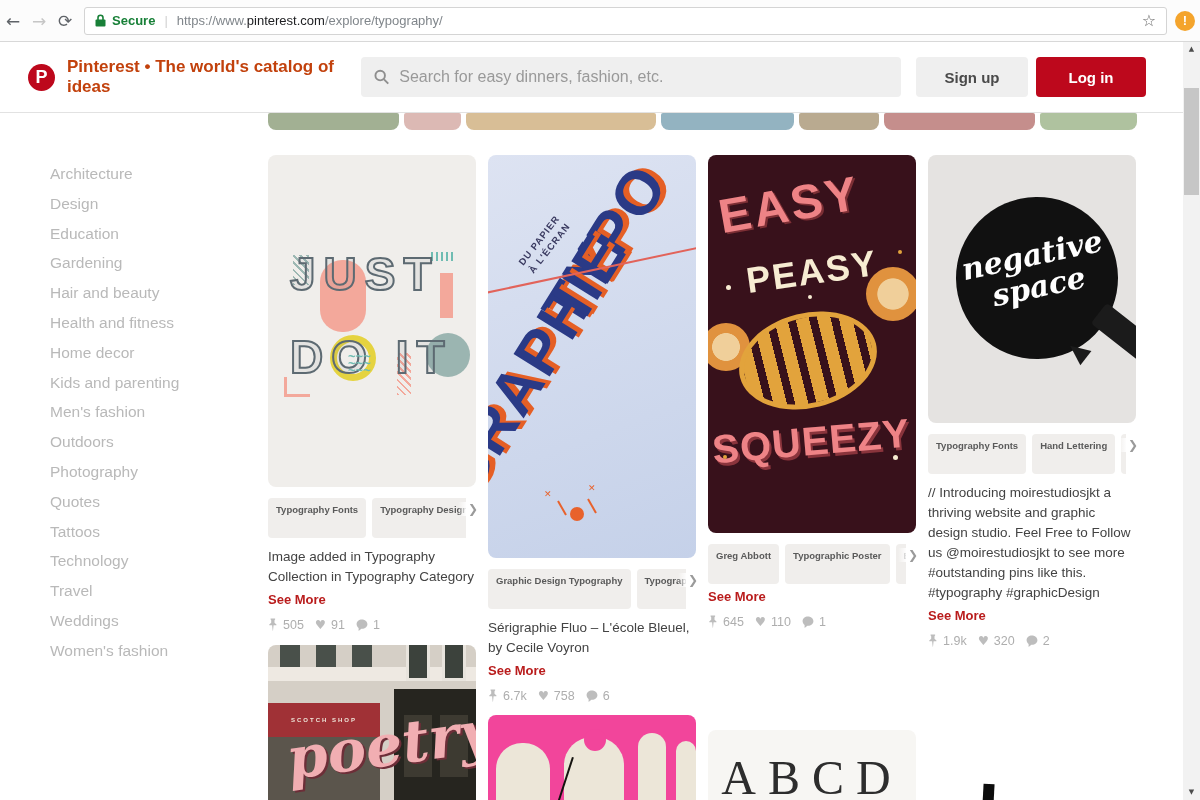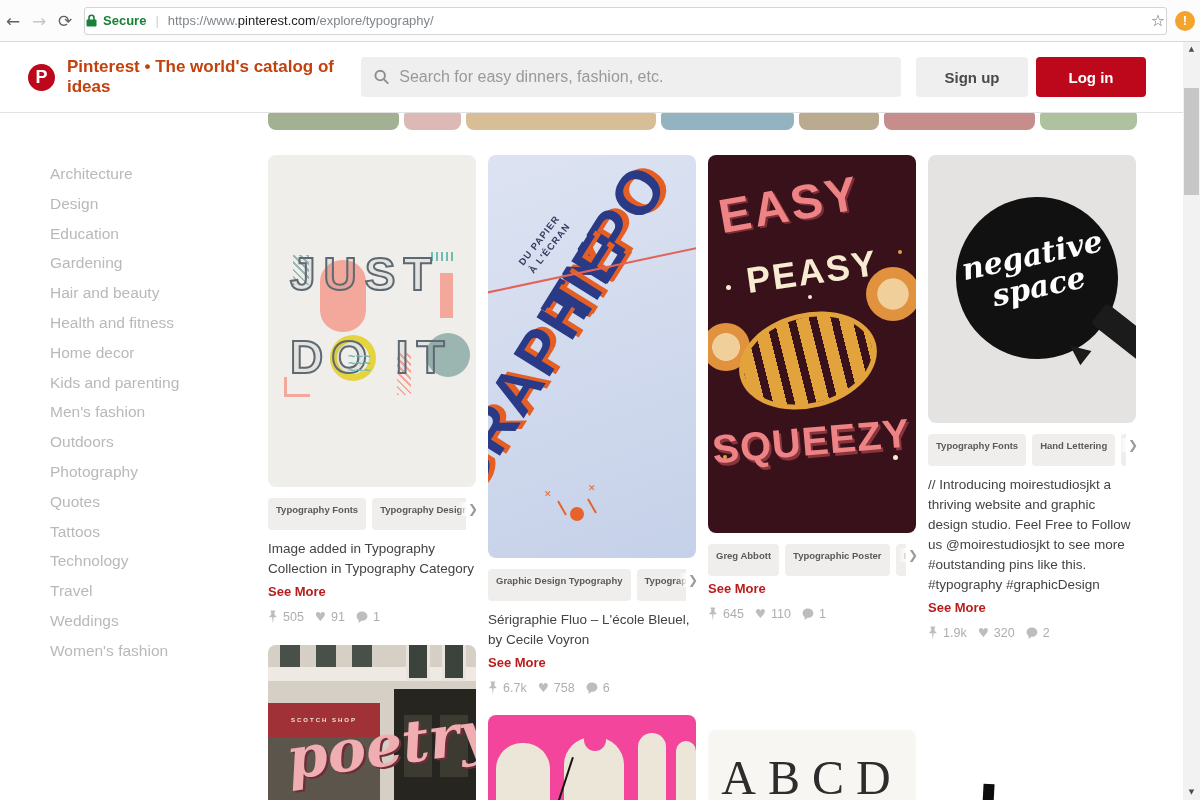--- a/index.html
+++ b/index.html
@@ -8,21 +8,21 @@
   .abs { position:absolute; }
   .glyph { font-family:"DejaVu Sans", sans-serif; }
 
   
   .chrome { position:absolute; left:0; top:0; width:1200px; height:42px;
     background:#fcfcfc; border-bottom:1px solid #d8d8d8; display:flex; align-items:center; }
   .nav-btn { width:26px; text-align:center; font-size:17px; color:#5f6368; cursor:default; }
   .nav-btn.disabled { color:#c6c6c6; }
   .addressbar { flex:1; height:28px; margin:0 8px 0 6px; background:#fff;
     border:1px solid #d4d4d4; border-radius:3px; display:flex; align-items:center;
-    padding:0 1px; font-size:13px; }
+    padding:0 10px; font-size:13px; }
   .secure { color:#188038; font-weight:bold; margin-left:6px; }
   .url-div { color:#d0d0d0; margin:0 9px; font-weight:normal; }
   .url-gray { color:#80868b; }
   .url-dark { color:#202124; }
   .ab-star { margin-left:auto; font-size:16px; color:#6e6e6e; }
   .badge { width:20px; height:20px; border-radius:50%; background:#f4a42c; color:#fff;
     font-weight:bold; font-size:13px; text-align:center; line-height:20px; margin-right:5px; }
 
   
   .pheader { position:absolute; left:0; top:42px; width:1183px; height:71px; background:#fff;
@@ -55,21 +55,21 @@
   .topic-chip { height:17px; border-radius:2px 2px 8px 8px; }
   .topic-chip:nth-child(1){width:131px}.topic-chip:nth-child(2){width:57px}
   .topic-chip:nth-child(3){width:190px}.topic-chip:nth-child(4){width:133px}
   .topic-chip:nth-child(5){width:80px}.topic-chip:nth-child(6){width:151px}
   .topic-chip:nth-child(7){width:97px}
 
   
   .pin { position:absolute; width:208px; }
   .pin-img { position:relative; width:208px; border-radius:8px; overflow:hidden; }
   .tagwrap { position:relative; margin-top:11px; }
-  .tagrow { display:flex; gap:6px; overflow:hidden; height:32px; margin-right:10px; }
+  .tagrow { display:flex; gap:6px; overflow:hidden; height:40px; margin-right:10px; }
   .tag { background:#f0eeec; border-radius:4px; font-size:9.5px; font-weight:bold; color:#5a5a5a;
     padding:0 8px; line-height:24px; white-space:nowrap; flex-shrink:0; }
   .chev { position:absolute; right:-2px; top:4px; font-size:12px; color:#9a9a9a;
     background:linear-gradient(to right, rgba(255,255,255,0), #fff 45%); padding-left:10px; }
   .desc { margin-top:9px; font-size:13.5px; color:#434343; line-height:20px; overflow-wrap:break-word; }
   .seemore { margin-top:5px; font-size:13px; font-weight:bold; color:#b91c1c; cursor:pointer; }
   .stats { margin-top:10px; display:flex; align-items:center; gap:5px; color:#aeaeae; font-size:12.5px; }
   .stats svg { display:block; }
   .stat-num { margin-right:6px; }
 

